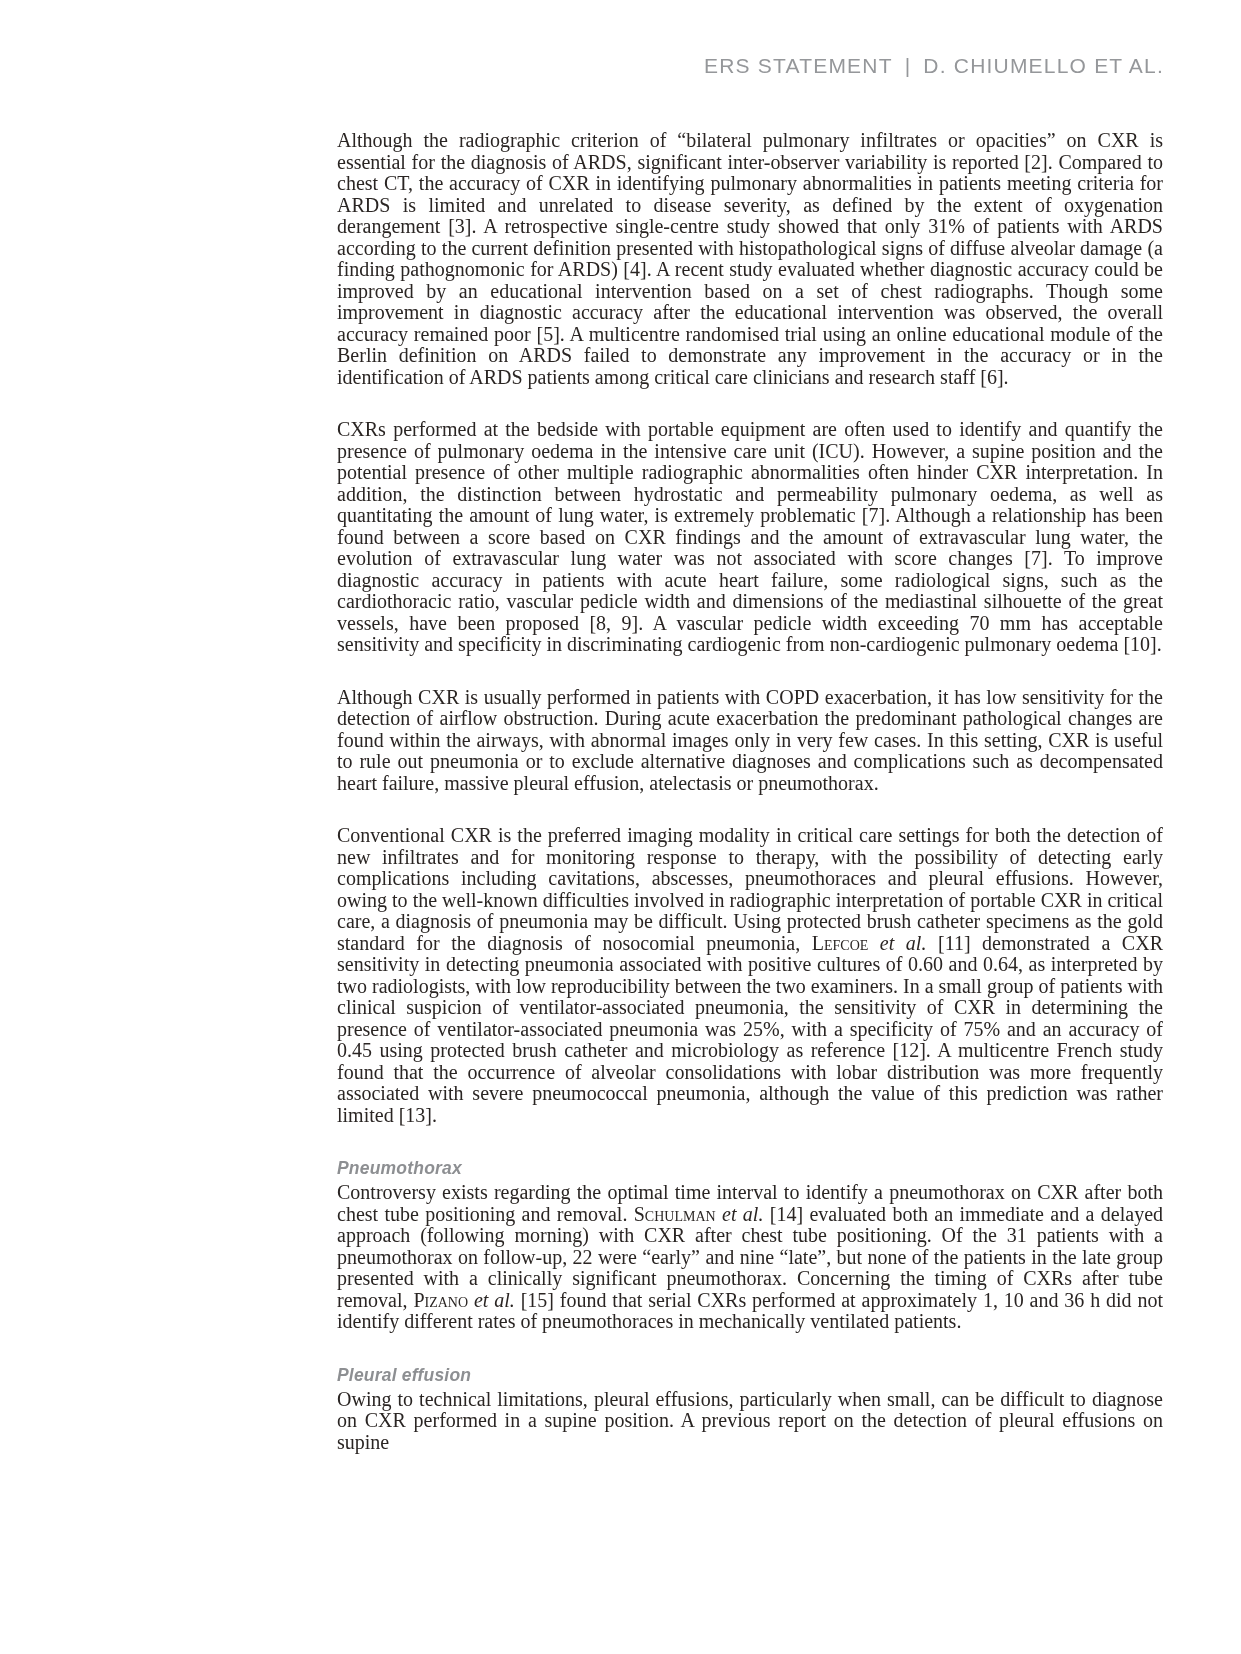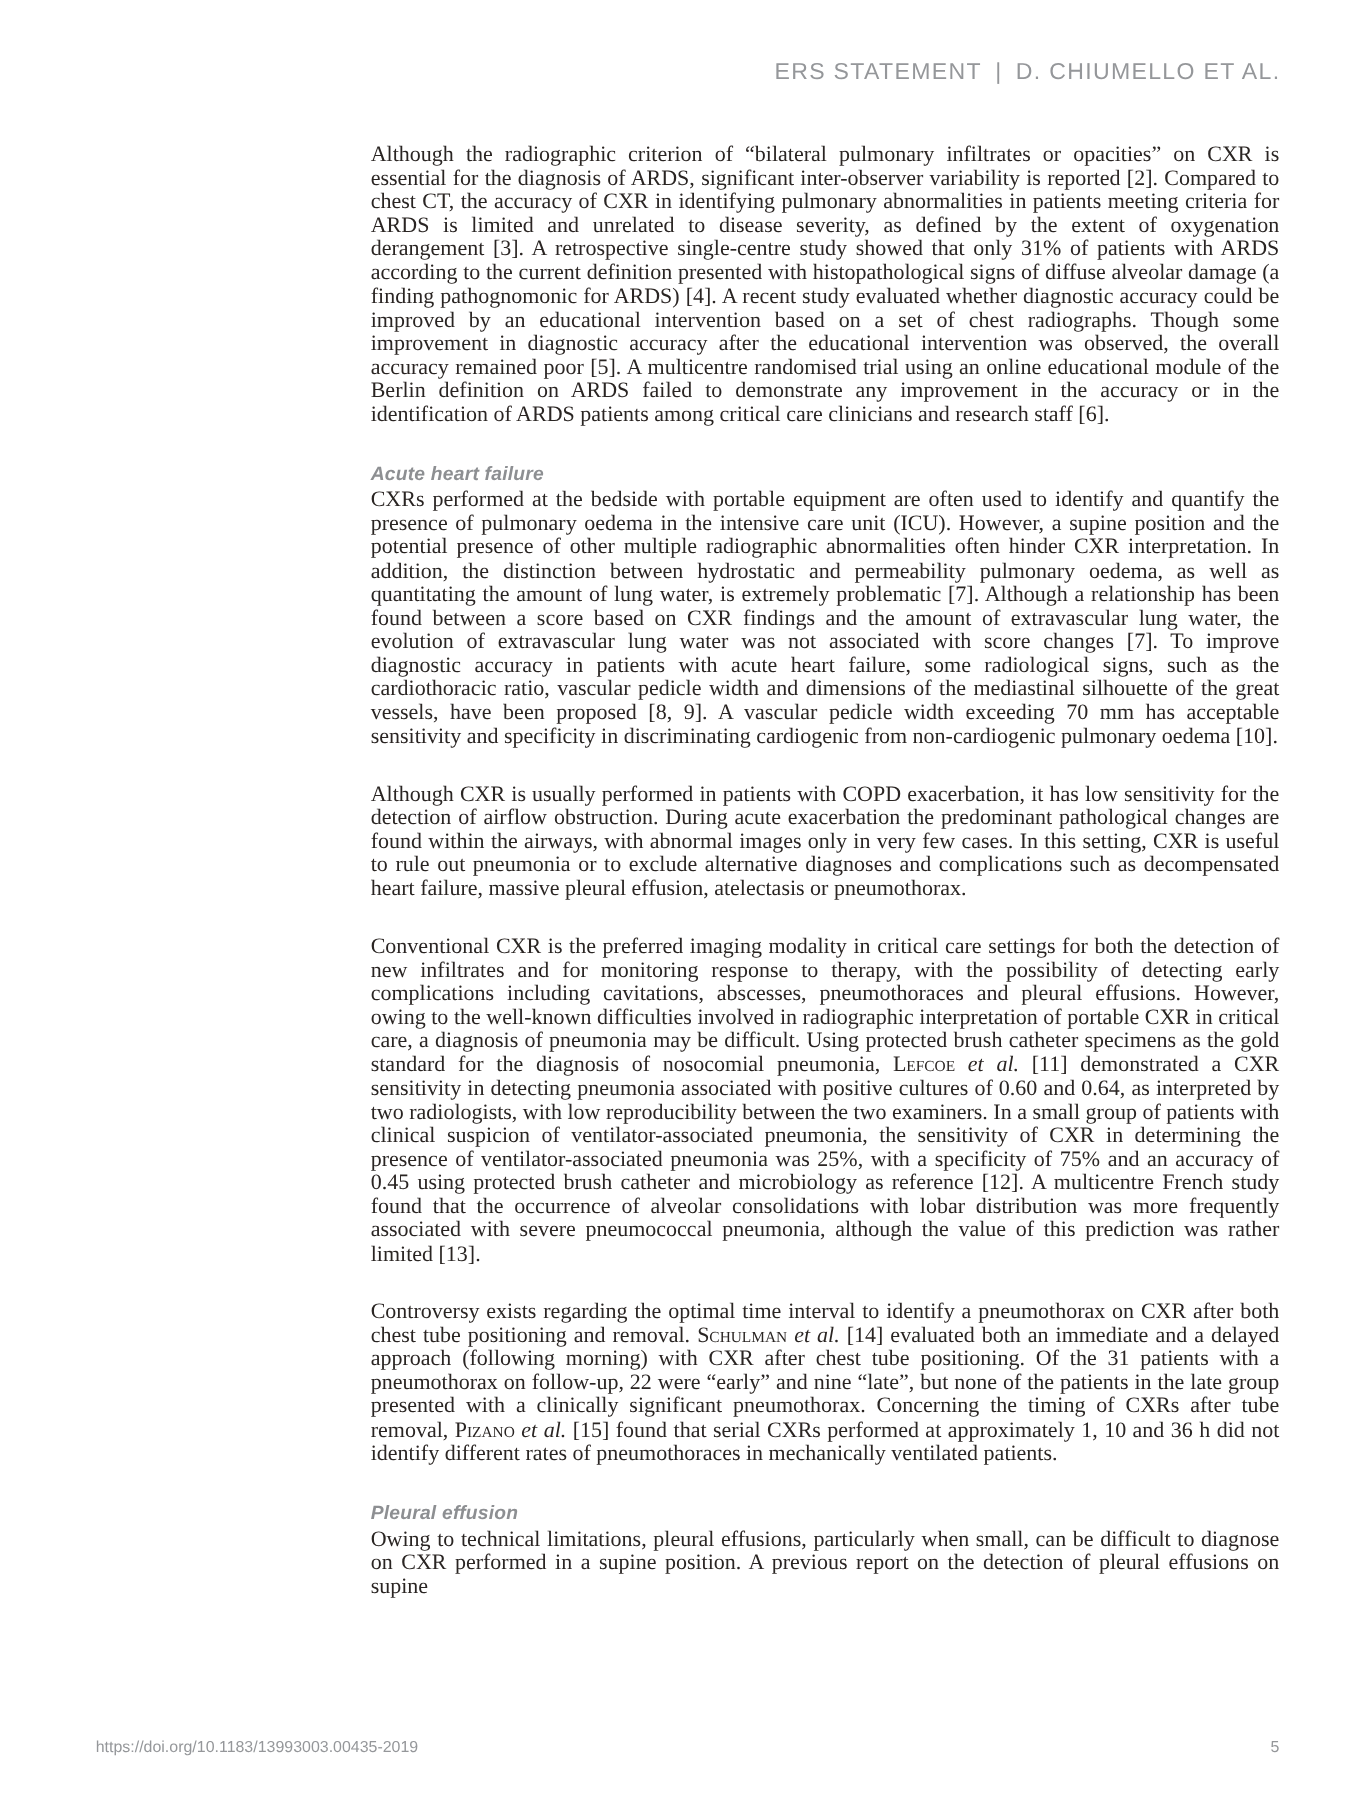--- a/index.html
+++ b/index.html
@@ -83,36 +83,32 @@
 
   <div class="running-head">
     <span>ERS STATEMENT</span><span class="sep">|</span><span>D. CHIUMELLO ET AL.</span>
   </div>
 
   <main class="article" id="article">
       <section class="section">
         <p class="para"><span>Although the radiographic criterion of “bilateral pulmonary infiltrates or opacities” on CXR is essential for the diagnosis of ARDS, significant inter-observer variability is reported [2]. Compared to chest CT, the accuracy of CXR in identifying pulmonary abnormalities in patients meeting criteria for ARDS is limited and unrelated to disease severity, as defined by the extent of oxygenation derangement [3]. A retrospective single-centre study showed that only 31% of patients with ARDS according to the current definition presented with histopathological signs of diffuse alveolar damage (a finding pathognomonic for ARDS) [4]. A recent study evaluated whether diagnostic accuracy could be improved by an educational intervention based on a set of chest radiographs. Though some improvement in diagnostic accuracy after the educational intervention was observed, the overall accuracy remained poor [5]. A multicentre randomised trial using an online educational module of the Berlin definition on ARDS failed to demonstrate any improvement in the accuracy or in the identification of ARDS patients among critical care clinicians and research staff [6].</span></p>
       </section>
       <section class="section">
-        <h2 class="section-heading">Acute heart failure</h2>
         <p class="para"><span>CXRs performed at the bedside with portable equipment are often used to identify and quantify the presence of pulmonary oedema in the intensive care unit (ICU). However, a supine position and the potential presence of other multiple radiographic abnormalities often hinder CXR interpretation. In addition, the distinction between hydrostatic and permeability pulmonary oedema, as well as quantitating the amount of lung water, is extremely problematic [7]. Although a relationship has been found between a score based on CXR findings and the amount of extravascular lung water, the evolution of extravascular lung water was not associated with score changes [7]. To improve diagnostic accuracy in patients with acute heart failure, some radiological signs, such as the cardiothoracic ratio, vascular pedicle width and dimensions of the mediastinal silhouette of the great vessels, have been proposed [8, 9]. A vascular pedicle width exceeding 70 mm has acceptable sensitivity and specificity in discriminating cardiogenic from non-cardiogenic pulmonary oedema [10].</span></p>
       </section>
       <section class="section">
         <p class="para"><span>Although CXR is usually performed in patients with COPD exacerbation, it has low sensitivity for the detection of airflow obstruction. During acute exacerbation the predominant pathological changes are found within the airways, with abnormal images only in very few cases. In this setting, CXR is useful to rule out pneumonia or to exclude alternative diagnoses and complications such as decompensated heart failure, massive pleural effusion, atelectasis or pneumothorax.</span></p>
       </section>
       <section class="section">
         <p class="para"><span>Conventional CXR is the preferred imaging modality in critical care settings for both the detection of new infiltrates and for monitoring response to therapy, with the possibility of detecting early complications including cavitations, abscesses, pneumothoraces and pleural effusions. However, owing to the well-known difficulties involved in radiographic interpretation of portable CXR in critical care, a diagnosis of pneumonia may be difficult. Using protected brush catheter specimens as the gold standard for the diagnosis of nosocomial pneumonia, </span><span class="seg-smallcaps">Lefcoe</span><span> </span><span class="seg-italic">et al.</span><span> [11] demonstrated a CXR sensitivity in detecting pneumonia associated with positive cultures of 0.60 and 0.64, as interpreted by two radiologists, with low reproducibility between the two examiners. In a small group of patients with clinical suspicion of ventilator-associated pneumonia, the sensitivity of CXR in determining the presence of ventilator-associated pneumonia was 25%, with a specificity of 75% and an accuracy of 0.45 using protected brush catheter and microbiology as reference [12]. A multicentre French study found that the occurrence of alveolar consolidations with lobar distribution was more frequently associated with severe pneumococcal pneumonia, although the value of this prediction was rather limited [13].</span></p>
       </section>
       <section class="section">
+        <h2 class="section-heading">Pneumothorax</h2>
         <p class="para"><span>Controversy exists regarding the optimal time interval to identify a pneumothorax on CXR after both chest tube positioning and removal. </span><span class="seg-smallcaps">Schulman</span><span> </span><span class="seg-italic">et al.</span><span> [14] evaluated both an immediate and a delayed approach (following morning) with CXR after chest tube positioning. Of the 31 patients with a pneumothorax on follow-up, 22 were “early” and nine “late”, but none of the patients in the late group presented with a clinically significant pneumothorax. Concerning the timing of CXRs after tube removal, </span><span class="seg-smallcaps">Pizano</span><span> </span><span class="seg-italic">et al.</span><span> [15] found that serial CXRs performed at approximately 1, 10 and 36 h did not identify different rates of pneumothoraces in mechanically ventilated patients.</span></p>
       </section>
       <section class="section">
         <h2 class="section-heading">Pleural effusion</h2>
         <p class="para"><span>Owing to technical limitations, pleural effusions, particularly when small, can be difficult to diagnose on CXR performed in a supine position. A previous report on the detection of pleural effusions on supine</span></p>
       </section>
     </main>
 
-  <footer class="page-footer">
-    <a class="doi-link">https://doi.org/10.1183/13993003.00435-2019</a>
-    <span>5</span>
-  </footer>
 
 </div>
 
 </body></html>

